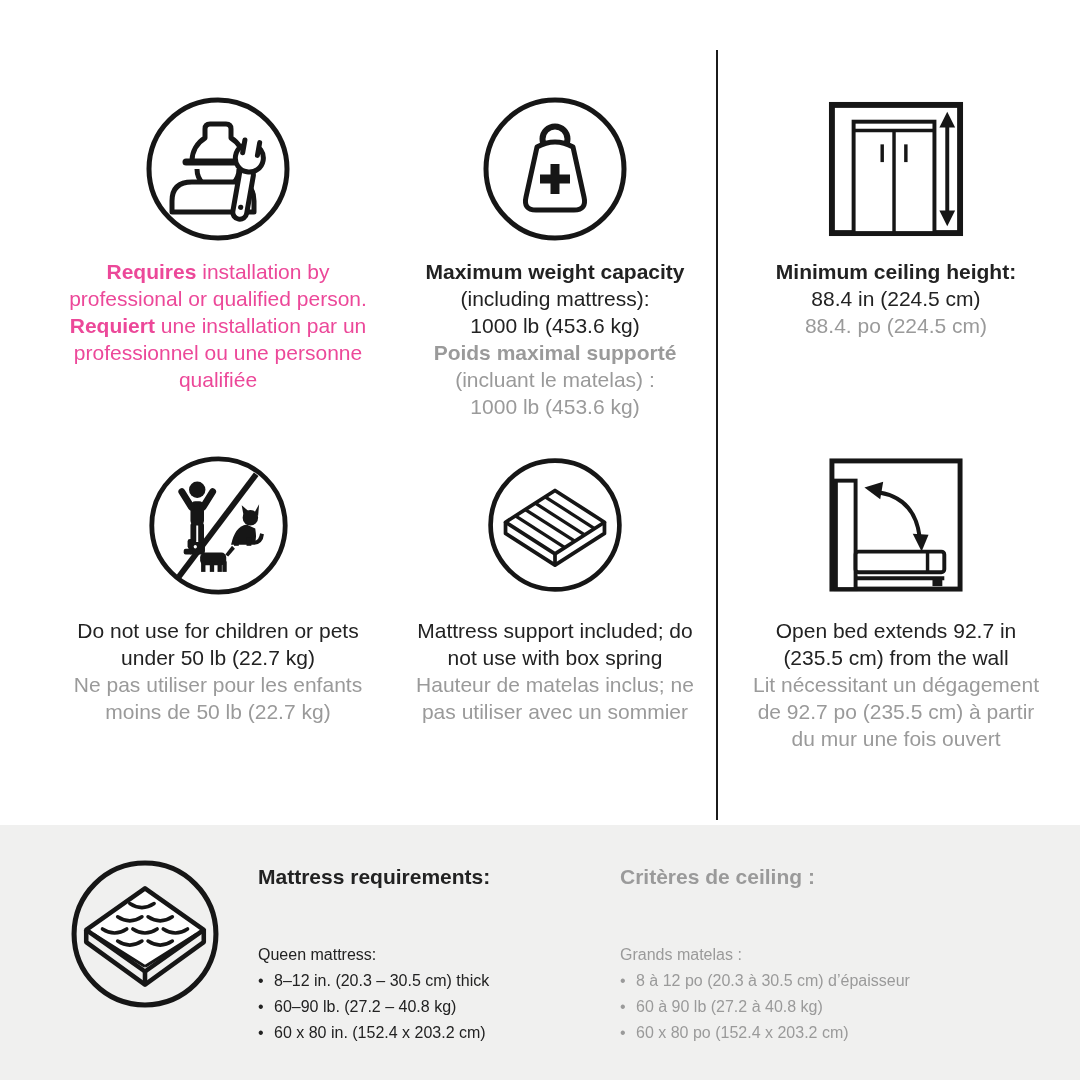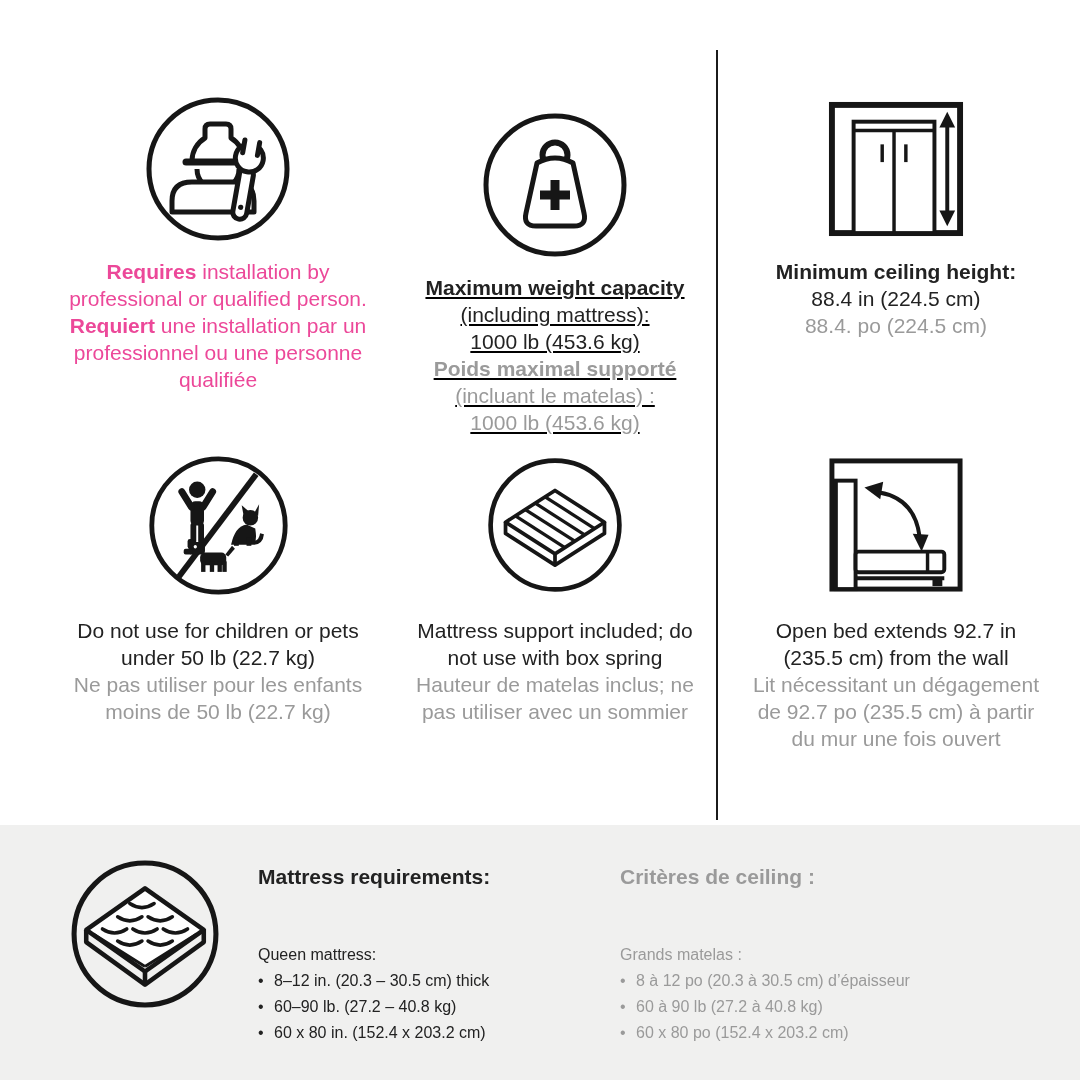--- a/index.html
+++ b/index.html
@@ -49,21 +49,21 @@
         </g>
       </svg>
     </div>
     <div class="line red"><span class="b">Requires</span><span> installation by</span></div>
     <div class="line red">professional or qualified person.</div>
     <div class="line red"><span class="b">Requiert</span><span> une installation par un</span></div>
     <div class="line red">professionnel ou une personne</div>
     <div class="line red">qualifiée</div>
   </section>
 
-  <section class="panel row1" style="left:385px;top:109px;width:340px;text-decoration:underline;">
+  <section class="panel row1" style="left:385px;top:93px;width:340px;">
     <div class="icon-box">
       <svg width="150" height="150" viewBox="0 0 150 150" fill="none" stroke="#161616">
         <circle cx="75" cy="75" r="69" stroke-width="5"></circle>
         <circle cx="75" cy="45" r="12.5" stroke-width="6"></circle>
         <path d="M57 53 L46 103 Q43 116 56 116 L94 116 Q107 116 104 103 L93 53 Q84 48 75 48 Q66 48 57 53 Z" fill="#fff" stroke-width="5" stroke-linejoin="round"></path>
         <path d="M75 70 V100 M60 85 H90" stroke-width="9"></path>
       </svg>
     </div>
     <div class="line b">Maximum weight capacity</div>
     <div class="line">(including mattress):</div>

